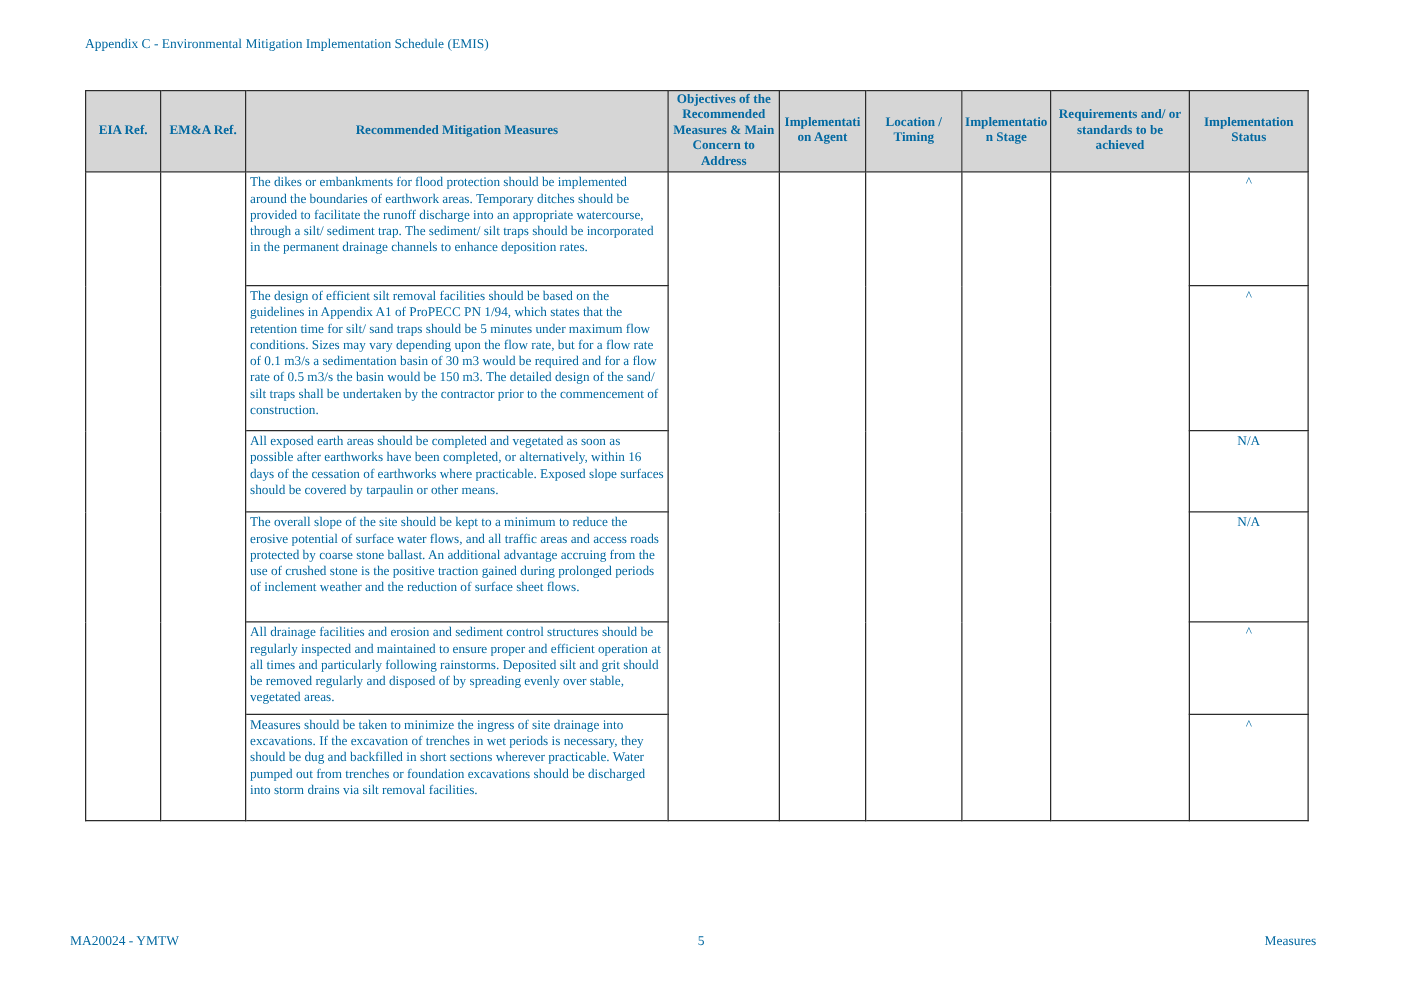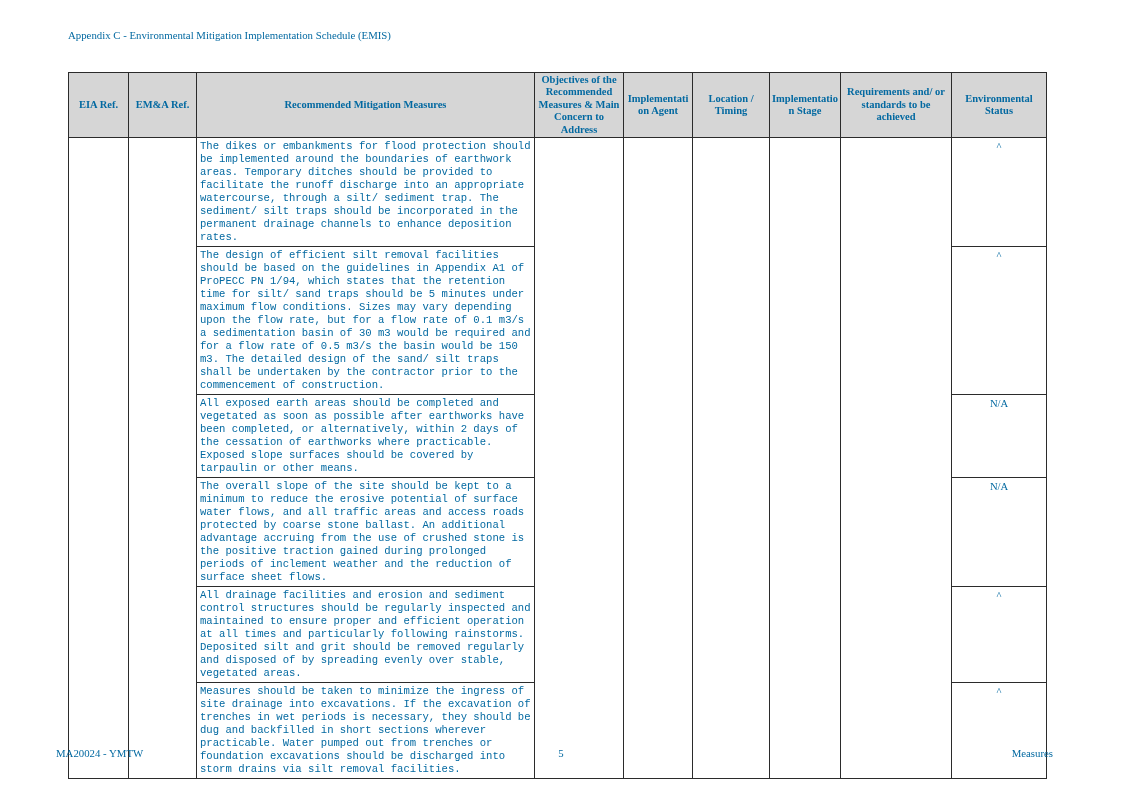--- a/index.html
+++ b/index.html
@@ -45,21 +45,20 @@
     white-space: pre-line;
     font-size: 10.5px;
     line-height: 12.4px;
     height: 58px;
     padding: 1px 2px;
     word-wrap: break-word;
   }
   td.measure-cell {
     text-align: left;
     word-wrap: break-word;
-    font-family: Liberation Mono, monospace;
   }
   td.status-cell {
     text-align: center;
     font-size: 10.5px;
   }
   td.empty-col {
     background: #ffffff;
   }
   tr.r1 { height: 91px; }
   tr.r2 { height: 116px; }
@@ -119,42 +118,42 @@
 Address</th>
         <th>Implementati
 on Agent</th>
         <th>Location /
 Timing</th>
         <th>Implementatio
 n Stage</th>
         <th>Requirements and/ or
 standards to be
 achieved</th>
-        <th>Environmental
+        <th>Implementation
 Status</th>
       </tr>
     </thead>
     <tbody>
       <tr class="r1">
         <td class="empty-col" rowspan="6"></td>
         <td class="empty-col" rowspan="6"></td>
         <td class="measure-cell">The dikes or embankments for flood protection should be implemented around the boundaries of earthwork areas.  Temporary ditches should be provided to facilitate the runoff discharge into an appropriate watercourse, through a silt/ sediment trap.  The sediment/ silt traps should be incorporated in the permanent drainage channels to enhance deposition rates.</td>
         <td class="empty-col" rowspan="6"></td>
         <td class="empty-col" rowspan="6"></td>
         <td class="empty-col" rowspan="6"></td>
         <td class="empty-col" rowspan="6"></td>
         <td class="empty-col" rowspan="6"></td>
         <td class="status-cell">^</td>
       </tr>
       <tr class="r2">
         <td class="measure-cell">The design of efficient silt removal facilities should be based on the guidelines in Appendix A1 of ProPECC PN 1/94, which states that the retention time for silt/ sand traps should be 5 minutes under maximum flow conditions.  Sizes may vary depending upon the flow rate, but for a flow rate of 0.1 m3/s a sedimentation basin of 30 m3 would be required and for a flow rate of 0.5 m3/s the basin would be 150 m3.  The detailed design of the sand/ silt traps shall be undertaken by the contractor prior to the commencement of construction.</td>
         <td class="status-cell">^</td>
       </tr>
       <tr class="r3">
-        <td class="measure-cell">All exposed earth areas should be completed and vegetated as soon as possible after earthworks have been completed, or alternatively, within 2 days of the cessation of earthworks where practicable.  Exposed slope surfaces should be covered by tarpaulin or other means.</td>
+        <td class="measure-cell">All exposed earth areas should be completed and vegetated as soon as possible after earthworks have been completed, or alternatively, within 16 days of the cessation of earthworks where practicable.  Exposed slope surfaces should be covered by tarpaulin or other means.</td>
         <td class="status-cell">N/A</td>
       </tr>
       <tr class="r4">
         <td class="measure-cell">The overall slope of the site should be kept to a minimum to reduce the erosive potential of surface water flows, and all traffic areas and access roads protected by coarse stone ballast.  An additional advantage accruing from the use of crushed stone is the positive traction gained during prolonged periods of inclement weather and the reduction of surface sheet flows.</td>
         <td class="status-cell">N/A</td>
       </tr>
       <tr class="r5">
         <td class="measure-cell">All drainage facilities and erosion and sediment control structures should be regularly inspected and maintained to ensure proper and efficient operation at all times and particularly following rainstorms.  Deposited silt and grit should be removed regularly and disposed of by spreading evenly over stable, vegetated areas.</td>
         <td class="status-cell">^</td>
       </tr>

